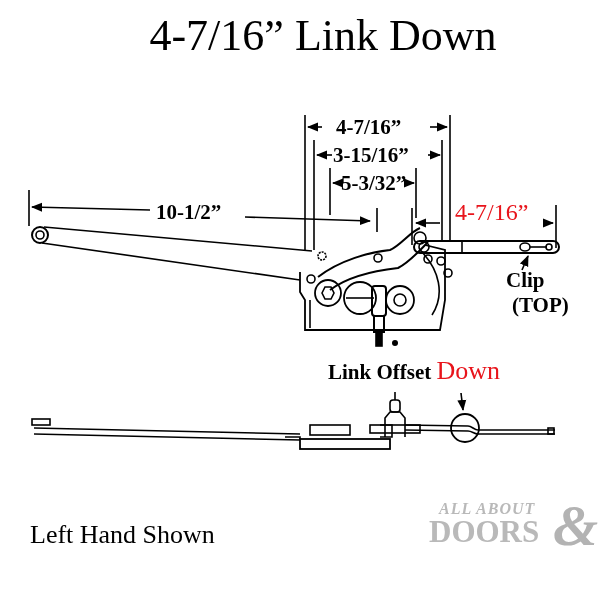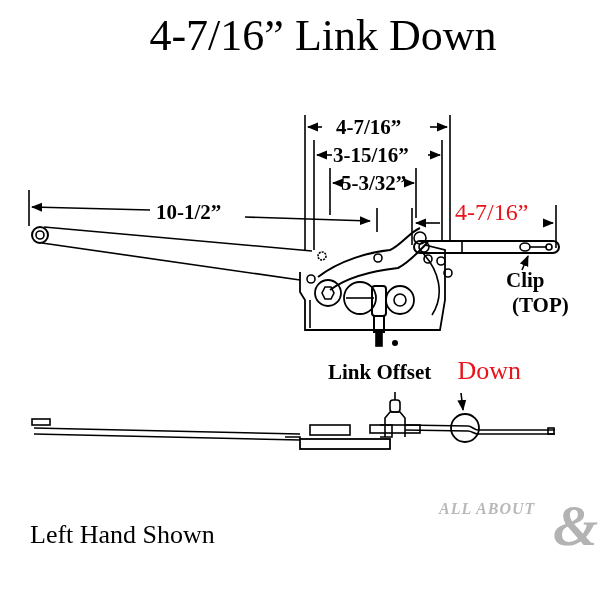--- a/index.html
+++ b/index.html
@@ -2,21 +2,21 @@
 <html><head>
 <meta charset="utf-8">
 <style>
   html, body { margin: 0; padding: 0; background: #ffffff; }
   body { width: 600px; height: 600px; position: relative; overflow: hidden; font-family: "Liberation Serif", "DejaVu Serif", serif; color: #000; }
   .title { position: absolute; left: 0; top: 8px; width: 552px; text-align: center; font-size: 44px; line-height: 56px; font-weight: normal; padding-left: 47px; }
   .dim { position: absolute; font-weight: bold; font-size: 21px; line-height: 24px; white-space: nowrap; text-align: right; }
   .dim.red { color: #e8141b; font-weight: normal; font-size: 24px; }
   .lbl { position: absolute; font-weight: bold; font-size: 21px; line-height: 24px; white-space: nowrap; }
   .offset { position: absolute; left: 328px; top: 356px; font-size: 21px; font-weight: bold; white-space: nowrap; }
-  .offset .red { color: #e8141b; font-weight: normal; font-size: 26px; margin-left: 21px; }
+  .offset .red { color: #e8141b; font-weight: normal; font-size: 26px; }
   .hand { position: absolute; left: 30px; top: 520px; font-size: 26px; white-space: nowrap; }
   svg.diagram { position: absolute; left: 0; top: 0; }
   .logo { position: absolute; left: 425px; top: 500px; width: 175px; color: #b9b9b9; text-align: center; font-family: "Liberation Serif", "DejaVu Serif", serif; font-weight: bold; }
   .logo .l1 { font-size: 16px; line-height: 18px; letter-spacing: 1px; text-align: left; padding-left: 14px; font-style: italic; }
   .logo .l2 { font-size: 31px; line-height: 28px; text-align: left; padding-left: 4px; letter-spacing: 0px; }
   .logo .l3 { font-size: 31px; line-height: 30px; letter-spacing: 0px; }
   .logo .l4 { font-size: 17px; line-height: 20px; letter-spacing: 1px; }
   .logo .amp { position: absolute; left: 128px; top: -2px; font-size: 58px; line-height: 56px; color: #b3b3b3; font-style: italic; }
 </style>
 </head>
@@ -131,13 +131,14 @@
 <div class="offset">
   <span>Link Offset</span>
   <span class="red">Down</span>
 </div>
 
 <div class="hand">Left Hand Shown</div>
 
 <div class="logo">
   <div class="amp">&amp;</div>
   <div class="l1">ALL ABOUT</div>
+  <div class="l2">DOORS</div>
 </div>
 
 </body></html>

